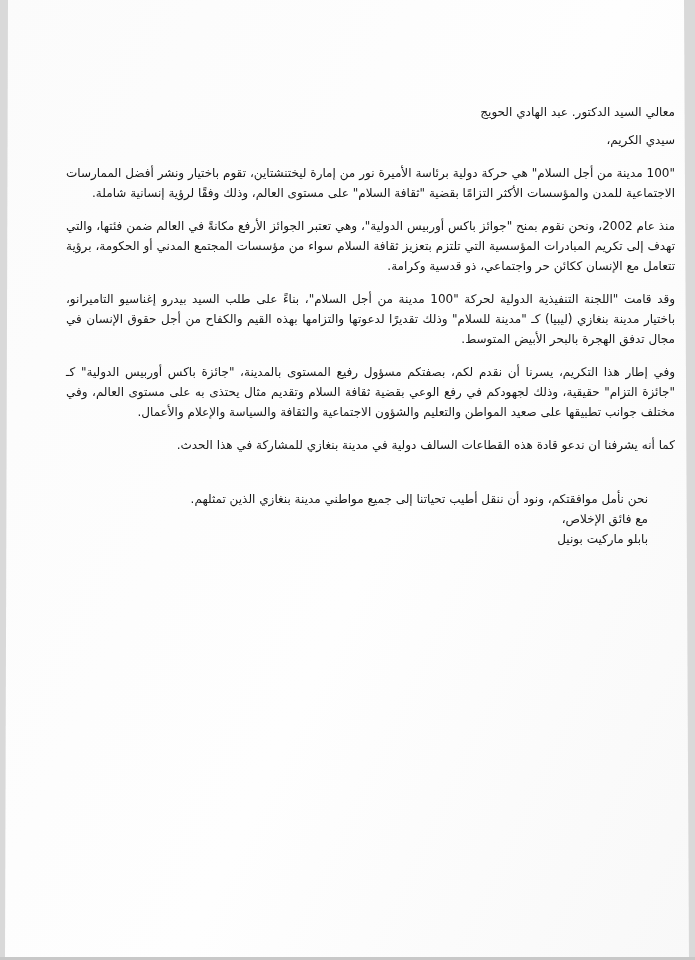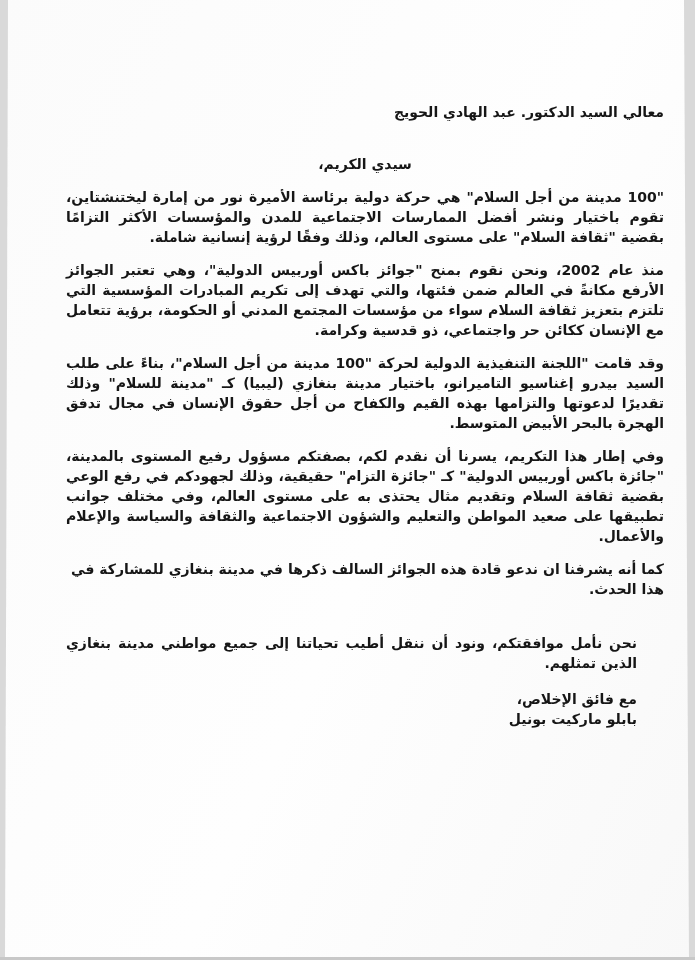--- a/index.html
+++ b/index.html
@@ -12,36 +12,36 @@
     font-family: "DejaVu Sans", sans-serif;
   }
   .paper {
     position: absolute;
     inset: 0;
     background: linear-gradient(115deg, #fbfbfb 0%, #fefefe 55%, #f8f8f8 100%);
   }
   .content {
     position: absolute;
     top: 0;
-    right: 31px;
+    right: 20px;
     left: 66px;
     direction: rtl;
     unicode-bidi: plaintext;
     color: var(--text-color, #161616);
-    font-weight: 700;
-    font-size: 14px;
+    font-weight: 400;
+    font-size: 12px;
     line-height: 20px;
   }
   .recipient { margin-top: 102px; text-align: right; }
-  .salutation { margin-top: 32px; text-align: center; }
+  .salutation { margin-top: 8px; text-align: right; }
   .para { margin: 13px 0 0 0; text-align: justify; }
   .para.single { text-align: right; }
   .closing-block { margin-right: 27px; }
   .closing-block .para { margin-top: 34px; }
-  .valediction { margin-top: 16px; text-align: right; }
+  .valediction { text-align: right; }
   .signature { text-align: right; }
   .edge-left {
     position: absolute; top: 0; left: 0; width: 9px; height: 100%;
     background: var(--edge-color, #dadada);
     clip-path: polygon(0 0, 8px 0, 5px 100%, 0 100%);
   }
   .edge-right {
     position: absolute; top: 0; right: 0; width: 13px; height: 100%;
     background: var(--edge-color, #dadada);
     clip-path: polygon(2px 0, 13px 0, 13px 100%, 7px 100%);
@@ -61,21 +61,21 @@
       <div class="recipient">
         <div>معالي السيد الدكتور. عبد الهادي الحويج</div>
       </div>
 
       <div class="salutation">سيدي الكريم،</div>
 
       <p class="para">"100 مدينة من أجل السلام" هي حركة دولية برئاسة الأميرة نور من إمارة ليختنشتاين، تقوم باختيار ونشر أفضل الممارسات الاجتماعية للمدن والمؤسسات الأكثر التزامًا بقضية "ثقافة السلام" على مستوى العالم، وذلك وفقًا لرؤية إنسانية شاملة.</p>
       <p class="para">منذ عام 2002، ونحن نقوم بمنح "جوائز باكس أوربيس الدولية"، وهي تعتبر الجوائز الأرفع مكانةً في العالم ضمن فئتها، والتي تهدف إلى تكريم المبادرات المؤسسية التي تلتزم بتعزيز ثقافة السلام سواء من مؤسسات المجتمع المدني أو الحكومة، برؤية تتعامل مع الإنسان ككائن حر واجتماعي، ذو قدسية وكرامة.</p>
       <p class="para">وقد قامت "اللجنة التنفيذية الدولية لحركة "100 مدينة من أجل السلام"، بناءً على طلب السيد بيدرو إغناسيو التاميرانو، باختيار مدينة بنغازي (ليبيا) كـ "مدينة للسلام" وذلك تقديرًا لدعوتها والتزامها بهذه القيم والكفاح من أجل حقوق الإنسان في مجال تدفق الهجرة بالبحر الأبيض المتوسط.</p>
       <p class="para">وفي إطار هذا التكريم، يسرنا أن نقدم لكم، بصفتكم مسؤول رفيع المستوى بالمدينة، "جائزة باكس أوربيس الدولية" كـ "جائزة التزام" حقيقية، وذلك لجهودكم في رفع الوعي بقضية ثقافة السلام وتقديم مثال يحتذى به على مستوى العالم، وفي مختلف جوانب تطبيقها على صعيد المواطن والتعليم والشؤون الاجتماعية والثقافة والسياسة والإعلام والأعمال.</p>
-      <p class="para single">كما أنه يشرفنا ان ندعو قادة هذه الجوائز السالف ذكرها في مدينة بنغازي للمشاركة في هذا الحدث.</p>
+      <p class="para single">كما أنه يشرفنا ان ندعو قادة هذه القطاعات السالف دولية في مدينة بنغازي للمشاركة في هذا الحدث.</p>
 
       <div class="closing-block">
         <p class="para">نحن نأمل موافقتكم، ونود أن ننقل أطيب تحياتنا إلى جميع مواطني مدينة بنغازي الذين تمثلهم.</p>
         <div class="valediction">مع فائق الإخلاص،</div>
         <div class="signature">
           <div>بابلو ماركيت بونيل</div>
         </div>
       </div>
 
     </div>

